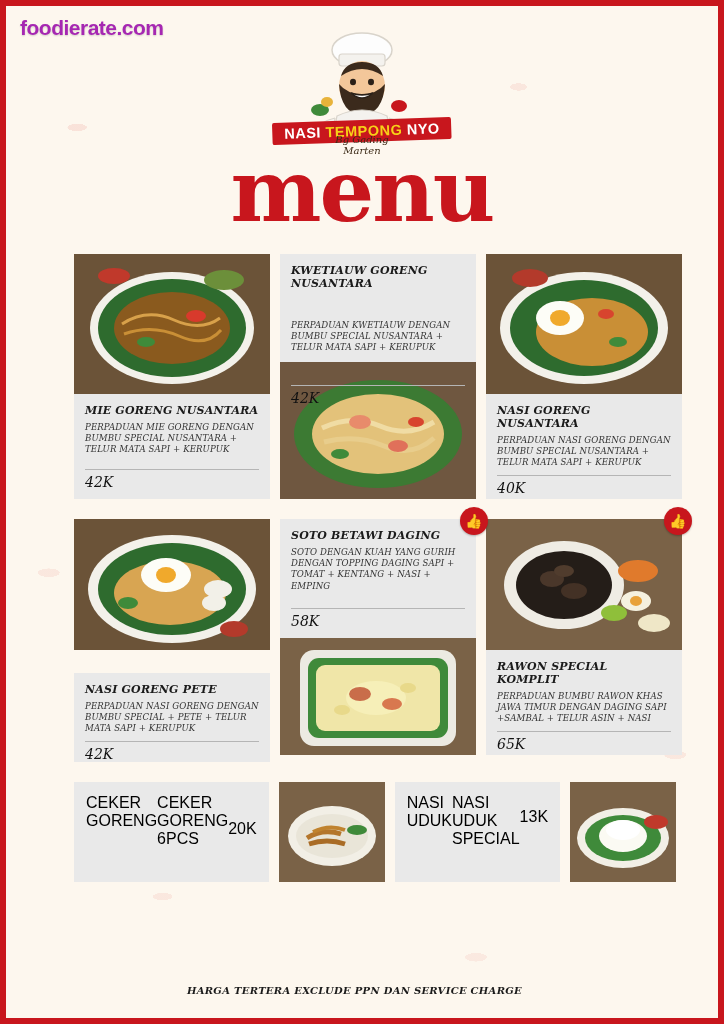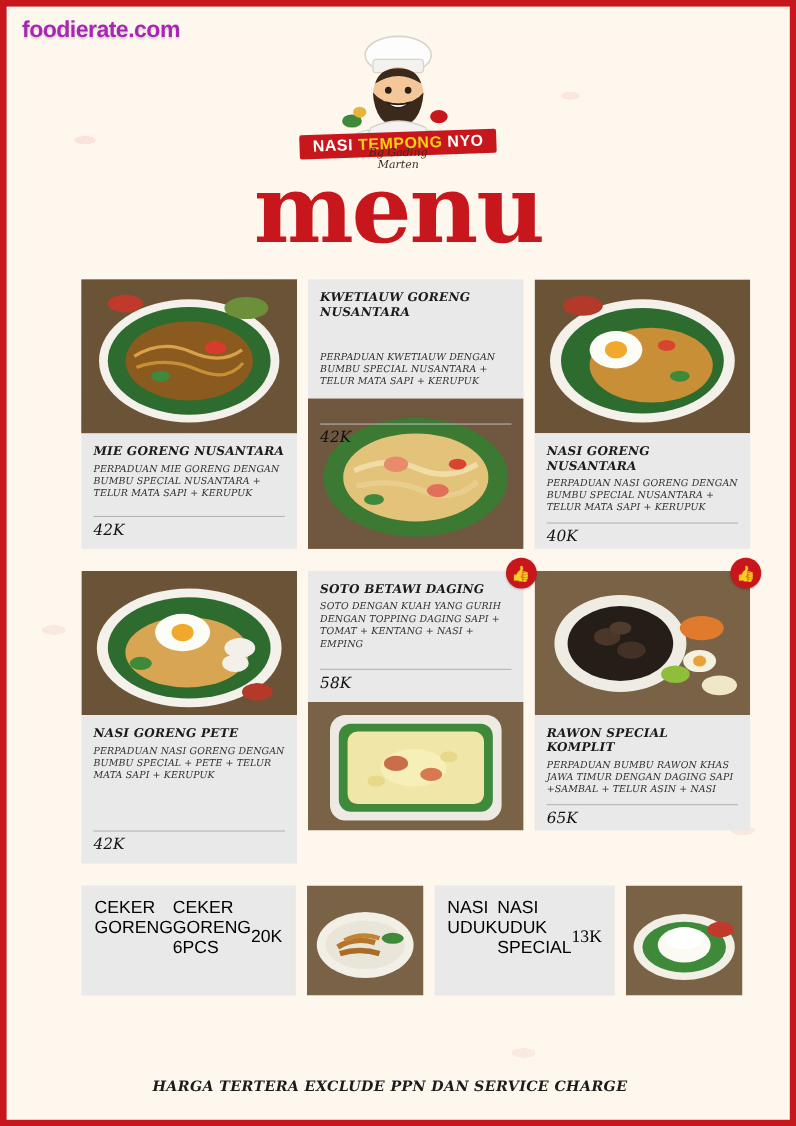--- a/index.html
+++ b/index.html
@@ -122,21 +122,21 @@
     padding: 12px 12px 8px 12px;
     display: flex; justify-content: center;
   }
   .small-photo { width: 106px; }
 
   .footer {
     position: absolute; left: 0; right: 15px; bottom: 22px;
     text-align: center;
     font-family: "DejaVu Serif", serif;
     font-weight: bold; font-style: italic;
-    font-size: 13px; color: #1b1b1b; letter-spacing: .3px;
+    font-size: 10px; color: #1b1b1b; letter-spacing: .3px;
     z-index: 6;
   }
 </style>
 </head>
 <body>
 
 <div class="page">
   <div class="pattern"></div>
   <div class="watermark">foodierate.com</div>
 
@@ -270,21 +270,21 @@
             <ellipse cx="98" cy="70" rx="74" ry="46" fill="#2e6b2e"></ellipse>
             <ellipse cx="96" cy="74" rx="56" ry="32" fill="#d8a552"></ellipse>
             <ellipse cx="92" cy="56" rx="25" ry="17" fill="#fdfdf7"></ellipse>
             <ellipse cx="92" cy="56" rx="10" ry="8" fill="#f0a92c"></ellipse>
             <ellipse cx="144" cy="70" rx="14" ry="9" fill="#f2f0e8"></ellipse>
             <ellipse cx="140" cy="84" rx="12" ry="8" fill="#f2f0e8"></ellipse>
             <ellipse cx="54" cy="84" rx="10" ry="6" fill="#3f8a3a"></ellipse>
             <ellipse cx="160" cy="110" rx="14" ry="8" fill="#b33a2b"></ellipse>
           </svg>
         </div>
-        <div class="card" style="height:135px;">
+        <div class="card" style="height:89px;margin-top:23px;">
           <div class="title">NASI GORENG PETE</div>
           <div class="desc">PERPADUAN NASI GORENG DENGAN BUMBU SPECIAL + PETE + TELUR MATA SAPI + KERUPUK</div>
           <div class="price-row">
             <span class="price">42K</span>
           </div>
         </div>
       </div>
 
       <div class="col center">
         <div class="card" style="height:119px;">
@@ -352,21 +352,21 @@
           <ellipse cx="53" cy="54" rx="36" ry="22" fill="#e9e5d8"></ellipse>
           <path d="M28 56 q16 -10 34 -4" stroke="#b4762c" stroke-width="5" fill="none"></path>
           <path d="M30 62 q18 -6 36 0" stroke="#a96c26" stroke-width="5" fill="none"></path>
           <path d="M34 50 q16 -8 32 -2" stroke="#c0832f" stroke-width="4" fill="none"></path>
           <ellipse cx="78" cy="48" rx="10" ry="5" fill="#3f8a3a"></ellipse>
         </svg>
       </div>
       <div class="small-card" style="height:100px;">
         <div class="title">NASI UDUK</div>
         <div class="desc" style="flex:0;">NASI UDUK  SPECIAL</div>
-        <div class="price-row" style="margin-top:26px;font-family:Liberation Serif, serif;">
+        <div class="price-row" style="margin-top:14px;">
           <span class="price">13K</span>
         </div>
       </div>
       <div class="small-photo" style="height:100px;">
         <svg width="106" height="100" viewBox="0 0 106 100">
           <rect width="106" height="100" fill="#7a6247"></rect>
           <ellipse cx="53" cy="56" rx="46" ry="30" fill="#f2efe6"></ellipse>
           <ellipse cx="53" cy="56" rx="38" ry="23" fill="#3f8a3a"></ellipse>
           <ellipse cx="53" cy="54" rx="24" ry="16" fill="#fbfaf3"></ellipse>
           <ellipse cx="53" cy="48" rx="17" ry="10" fill="#ffffff"></ellipse>

